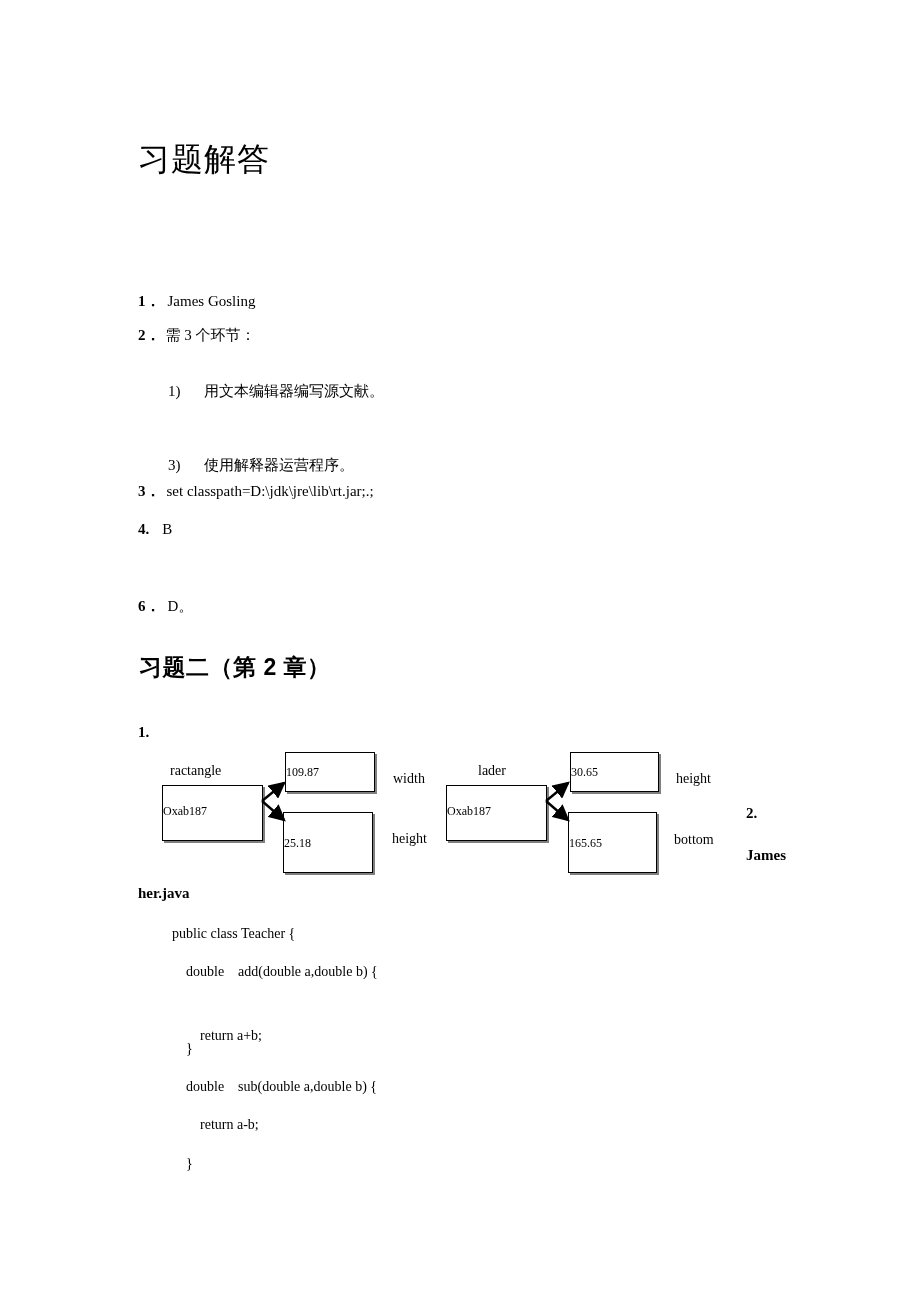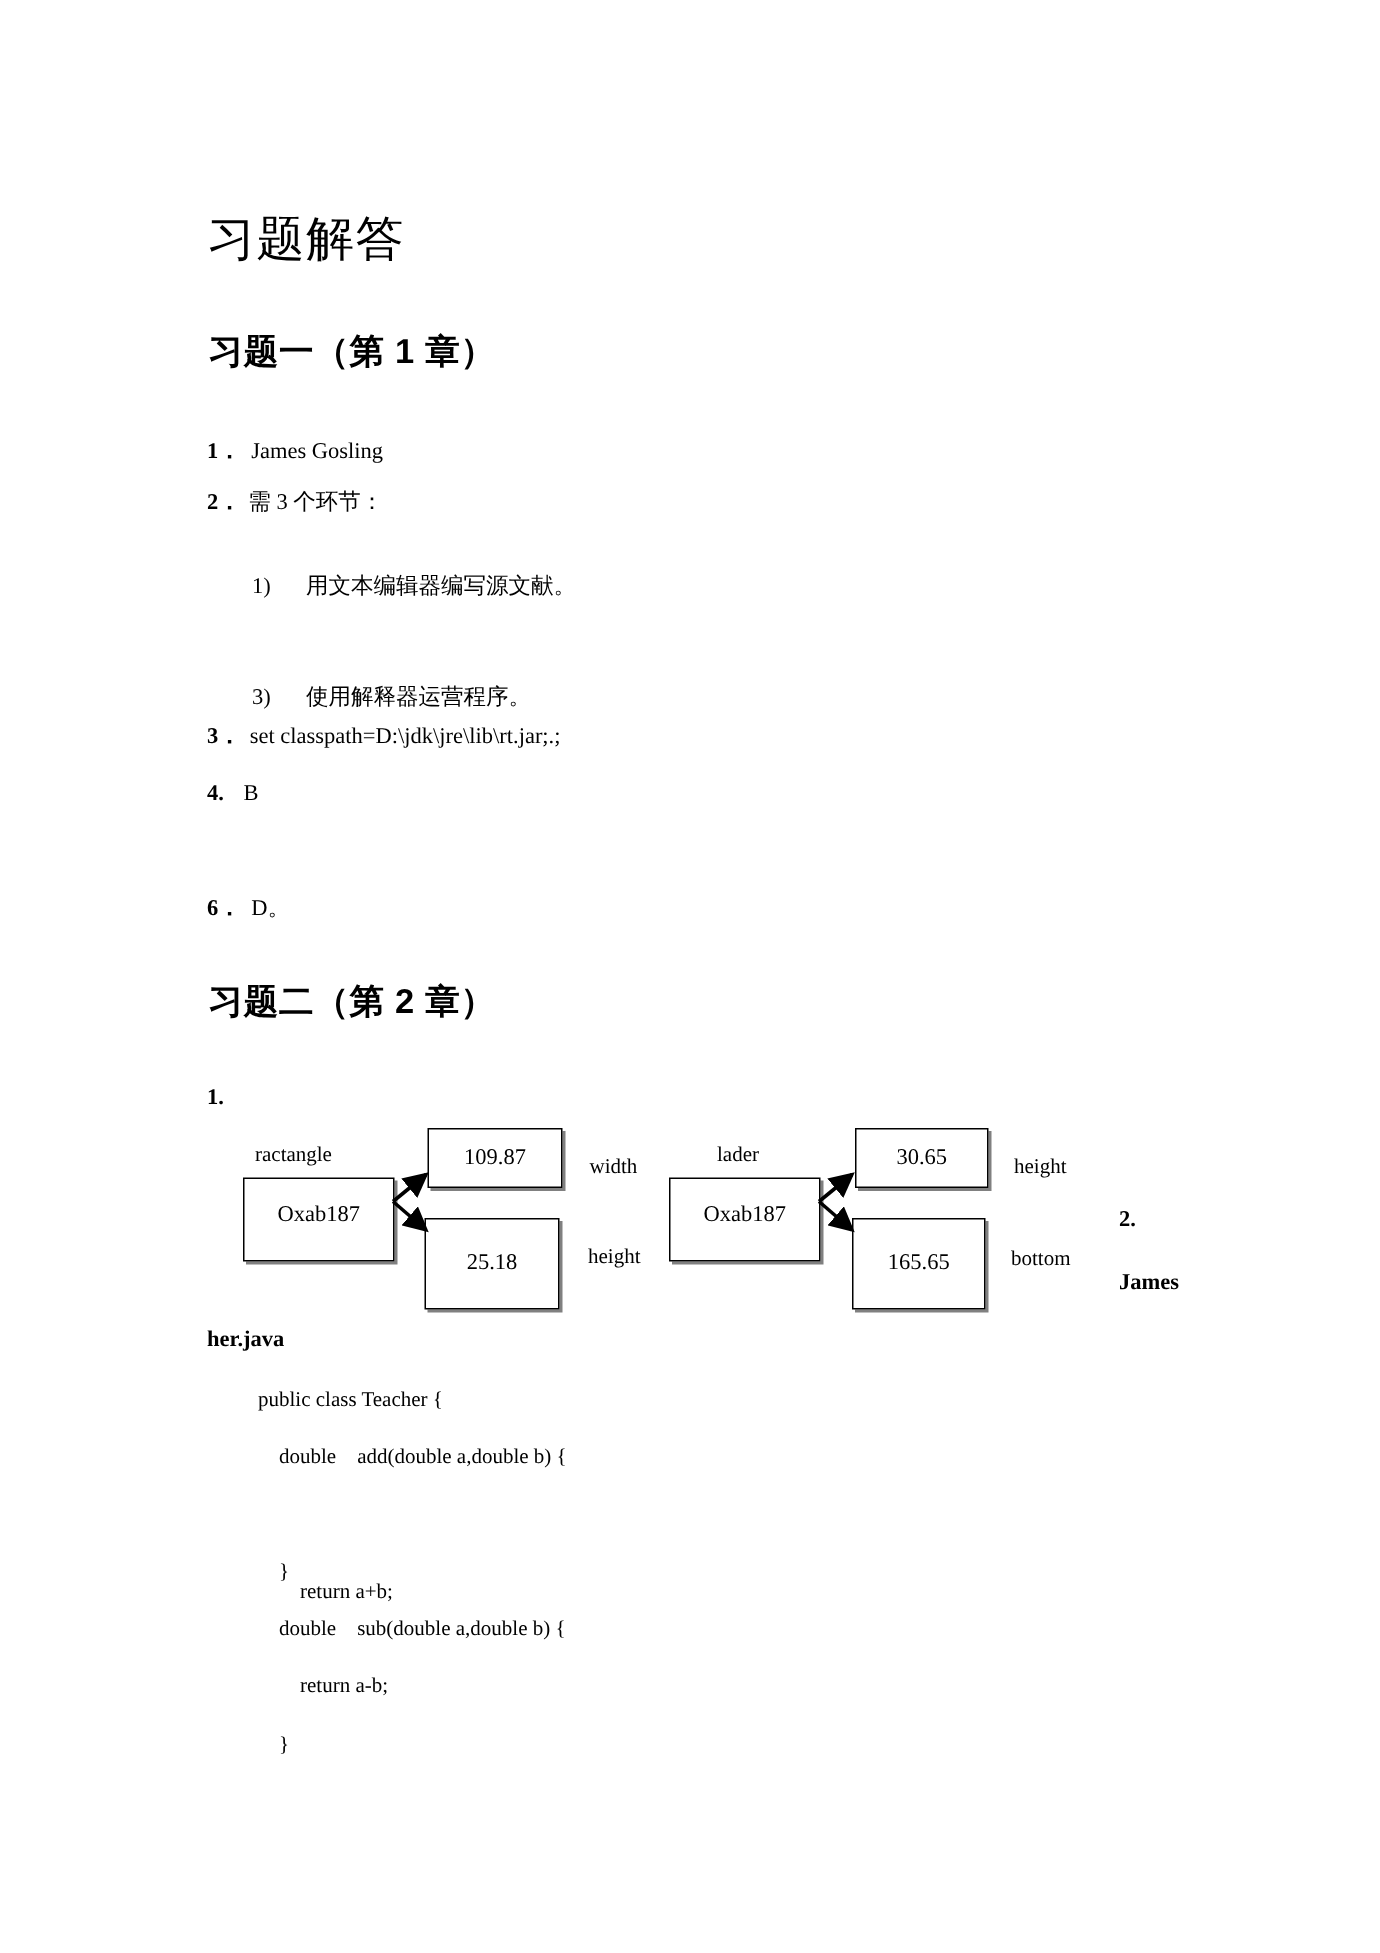--- a/index.html
+++ b/index.html
@@ -75,24 +75,23 @@
     top: 0;
     width: 920px;
     height: 1302px;
     pointer-events: none;
   }
   .dbox {
     position: absolute;
     border: 1px solid #000;
     background: #fff;
     box-shadow: 2px 2px 0 0 #808080;
-    font-size: 15px;
+    font-size: 12px;
     display: flex;
     align-items: center;
-    justify-content: center;
   }
   .dbox.lowtext { align-items: flex-end; padding-bottom: 21px; }
   .dlabel {
     position: absolute;
     font-size: 14px;
     white-space: nowrap;
   }
 
   
   .frag {
@@ -113,21 +112,20 @@
     text-align: right;
   }
 </style>
 </head>
 <body>
 
 <div id="page">
 
   <div class="doc-title">习题解答</div>
 
-  <div class="section-heading" id="heading-1">习题一（第 1 章）</div>
 
   <div class="ans-item" style="top:291px">
     <span class="ans-num">1．</span><span style="display:inline-block;width:7px"></span><span>James Gosling</span>
   </div>
 
   <div class="ans-item" style="top:325px">
     <span class="ans-num">2．</span><span style="display:inline-block;width:5px"></span><span>需 3 个环节：</span>
   </div>
 
   <div class="sub-item" style="top:361px">
@@ -203,19 +201,19 @@
     <line x1="546" y1="801" x2="568" y2="783" stroke="#000" stroke-width="2.4" marker-end="url(#arrowhead)"></line>
     <line x1="546" y1="801" x2="568" y2="820" stroke="#000" stroke-width="2.4" marker-end="url(#arrowhead)"></line>
   </svg>
 
   <div class="frag" style="left:746px; top:805px">2.</div>
   <div class="frag" style="left:746px; top:847px">James</div>
   <div class="frag" style="left:138px; top:885px">her.java</div>
 
   <div class="code-line" style="left:172px; top:924px">public class Teacher {</div>
   <div class="code-line" style="left:172px; top:962px">    double    add(double a,double b) {</div>
-  <div class="code-line" style="left:172px; top:1052px">        return a+b;</div>
+  <div class="code-line" style="left:172px; top:1026px">        return a+b;</div>
   <div class="code-line" style="left:172px; top:1039px">    }</div>
   <div class="code-line" style="left:172px; top:1077px">    double    sub(double a,double b) {</div>
   <div class="code-line" style="left:172px; top:1115px">        return a-b;</div>
   <div class="code-line" style="left:172px; top:1154px">    }</div>
 
 </div>
 
 </body></html>

